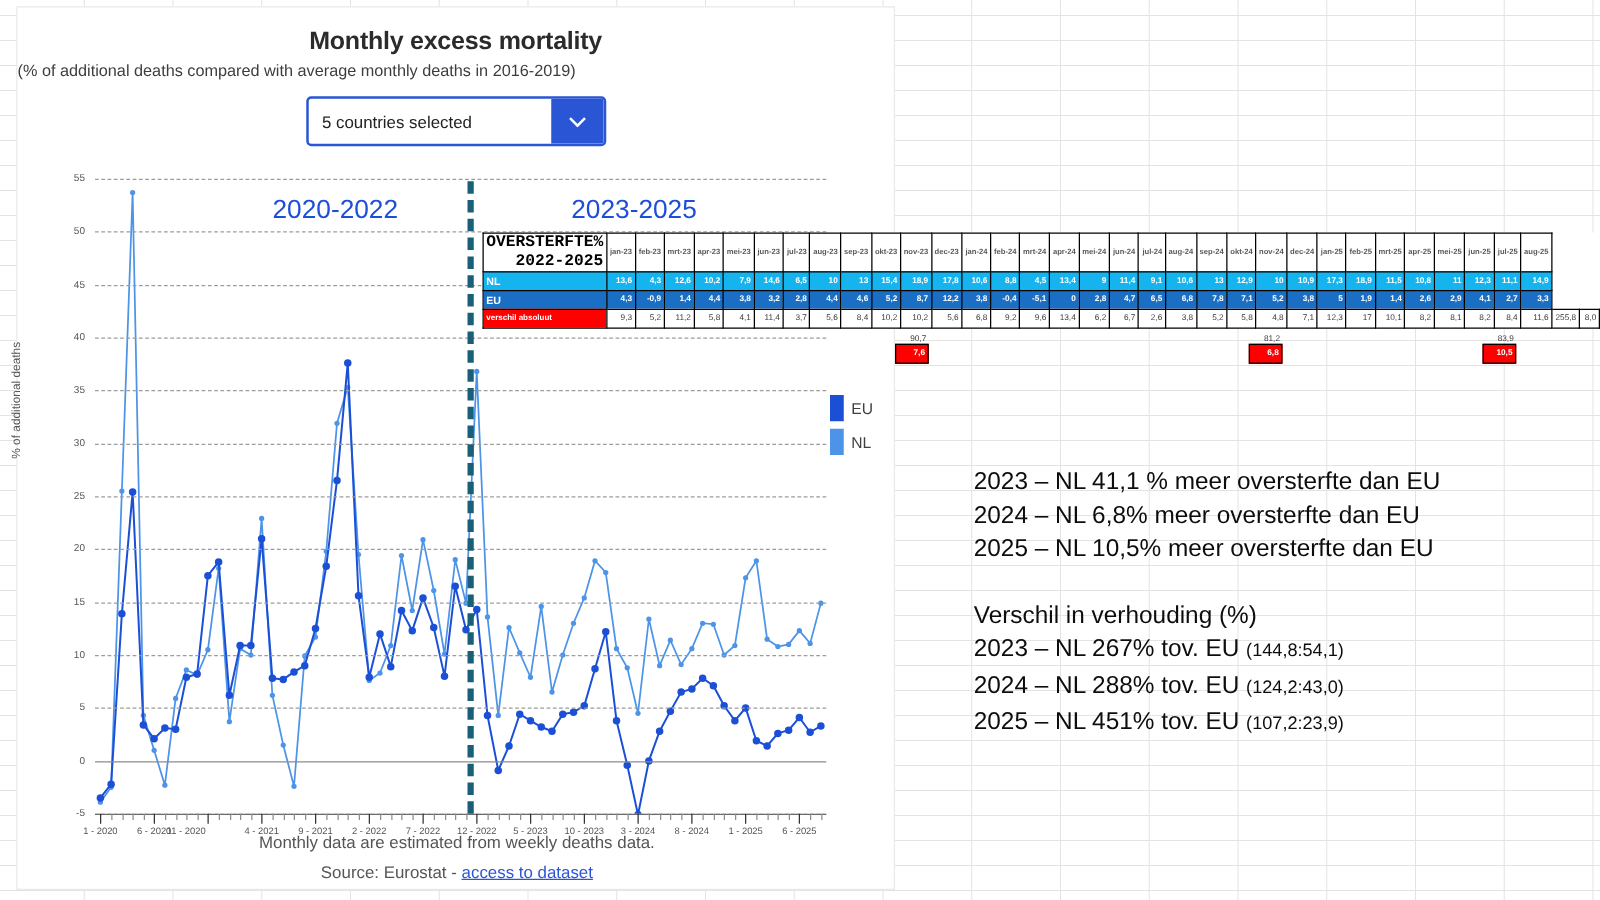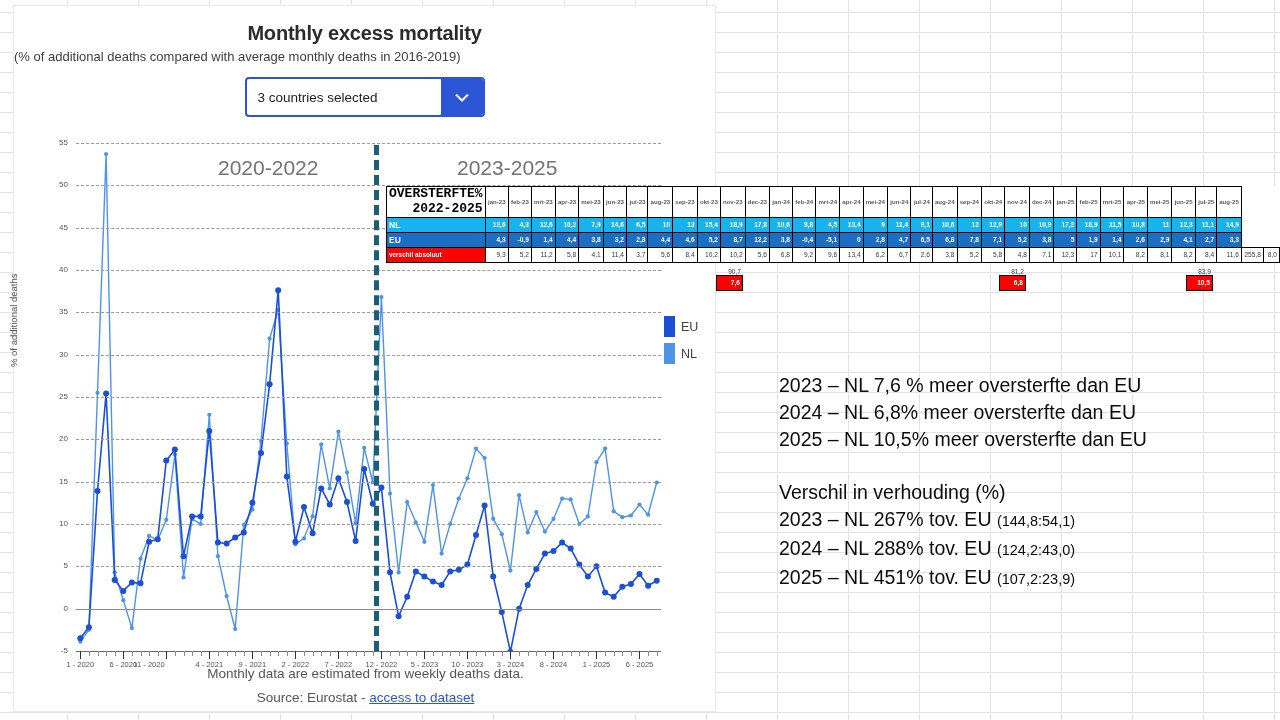--- a/index.html
+++ b/index.html
@@ -70,21 +70,21 @@
     font-size: 9.5px; color: #555; white-space: nowrap;
   }
   .ytick { position: absolute; font-size: 8px; color: #555; text-align: right; width: 24px; }
   .gridline { position: absolute; left: 0; width: 585px; border-top: 1px dashed #9c9c9c; height: 0; }
   .zeroline { position: absolute; left: 0; width: 585px; border-top: 1px solid #8c8c8c; height: 0; }
   .xaxis { position: absolute; left: 0; top: 508px; width: 585px; border-top: 1.4px solid #6b6b6b; }
   .xtick { position: absolute; top: 508px; width: 0; border-left: 1px solid #8d8d8d; height: 5px; }
   .xtick.major { border-left: 1.4px solid #333; height: 8px; }
   .xlab { position: absolute; top: 518px; font-size: 7.5px; color: #555; transform: translateX(-50%); white-space: nowrap; }
   .period-label {
-    position: absolute; font-size: 21px; color: #737373; white-space: nowrap;
+    position: absolute; font-size: 21px; color: #1d4ed8; white-space: nowrap;
   }
   .divider-dashed {
     position: absolute; width: 0; border-left: 5px dashed #1a5f78;
   }
   .legend { position: absolute; left: 650px; top: 185px; }
   .legend-row { display: flex; align-items: center; margin-bottom: 6px; }
   .legend-swatch { width: 11px; height: 21px; margin-right: 6px; }
   .legend-text { font-size: 12.5px; color: #3f3f3f; }
   .foot1 { position: absolute; left:0; top: 660px; width: 703px; text-align: center; font-size: 13.5px; color: #555; }
   .foot2 { position: absolute; left:0; top: 684px; width: 703px; text-align: center; font-size: 13.5px; color: #555; }
@@ -139,21 +139,21 @@
 
 <div id="root">
 
   <div class="sheet-grid"></div>
 
   <div class="chart-card">
     <div class="chart-title">Monthly excess mortality</div>
     <div class="chart-subtitle">(% of additional deaths compared with average monthly deaths in 2016-2019)</div>
 
     <div class="country-select">
-      <div class="cs-label">3 countries selected</div>
+      <div class="cs-label">5 countries selected</div>
       <div class="cs-arrow">
         <svg width="14" height="9" viewBox="0 0 14 9" aria-hidden="true">
           <polyline points="1,1.5 7,7.5 13,1.5" fill="none" stroke="#ffffff" stroke-width="2"></polyline>
         </svg>
       </div>
     </div>
 
     <div class="plot">
       <div class="ylabel">% of additional deaths</div>
       <div class="plot-inner" id="plot-inner">
@@ -586,21 +586,21 @@
   <div class="ann" style="left:999px; top:268px;">
     <div class="top">81,2</div>
     <div class="bot">6,8</div>
   </div>
   <div class="ann" style="left:1186px; top:268px;">
     <div class="top">83,9</div>
     <div class="bot">10,5</div>
   </div>
 
   <div class="textblock">
-    <div class="tb-line">2023 – NL 7,6 % meer oversterfte dan EU</div>
+    <div class="tb-line">2023 – NL 41,1 % meer oversterfte dan EU</div>
     <div class="tb-line">2024 – NL 6,8%  meer oversterfte dan EU</div>
     <div class="tb-line">2025 – NL 10,5%  meer oversterfte dan EU</div>
     <div class="tb-gap"></div>
     <div class="tb-line">Verschil in verhouding (%)</div>
     <div class="tb-line">
       <span>2023 – NL 267% tov. EU </span><span class="tb-small">(144,8:54,1)</span>
     </div>
     <div class="tb-line">
       <span>2024 – NL 288% tov. EU </span><span class="tb-small">(124,2:43,0)</span>
     </div>

